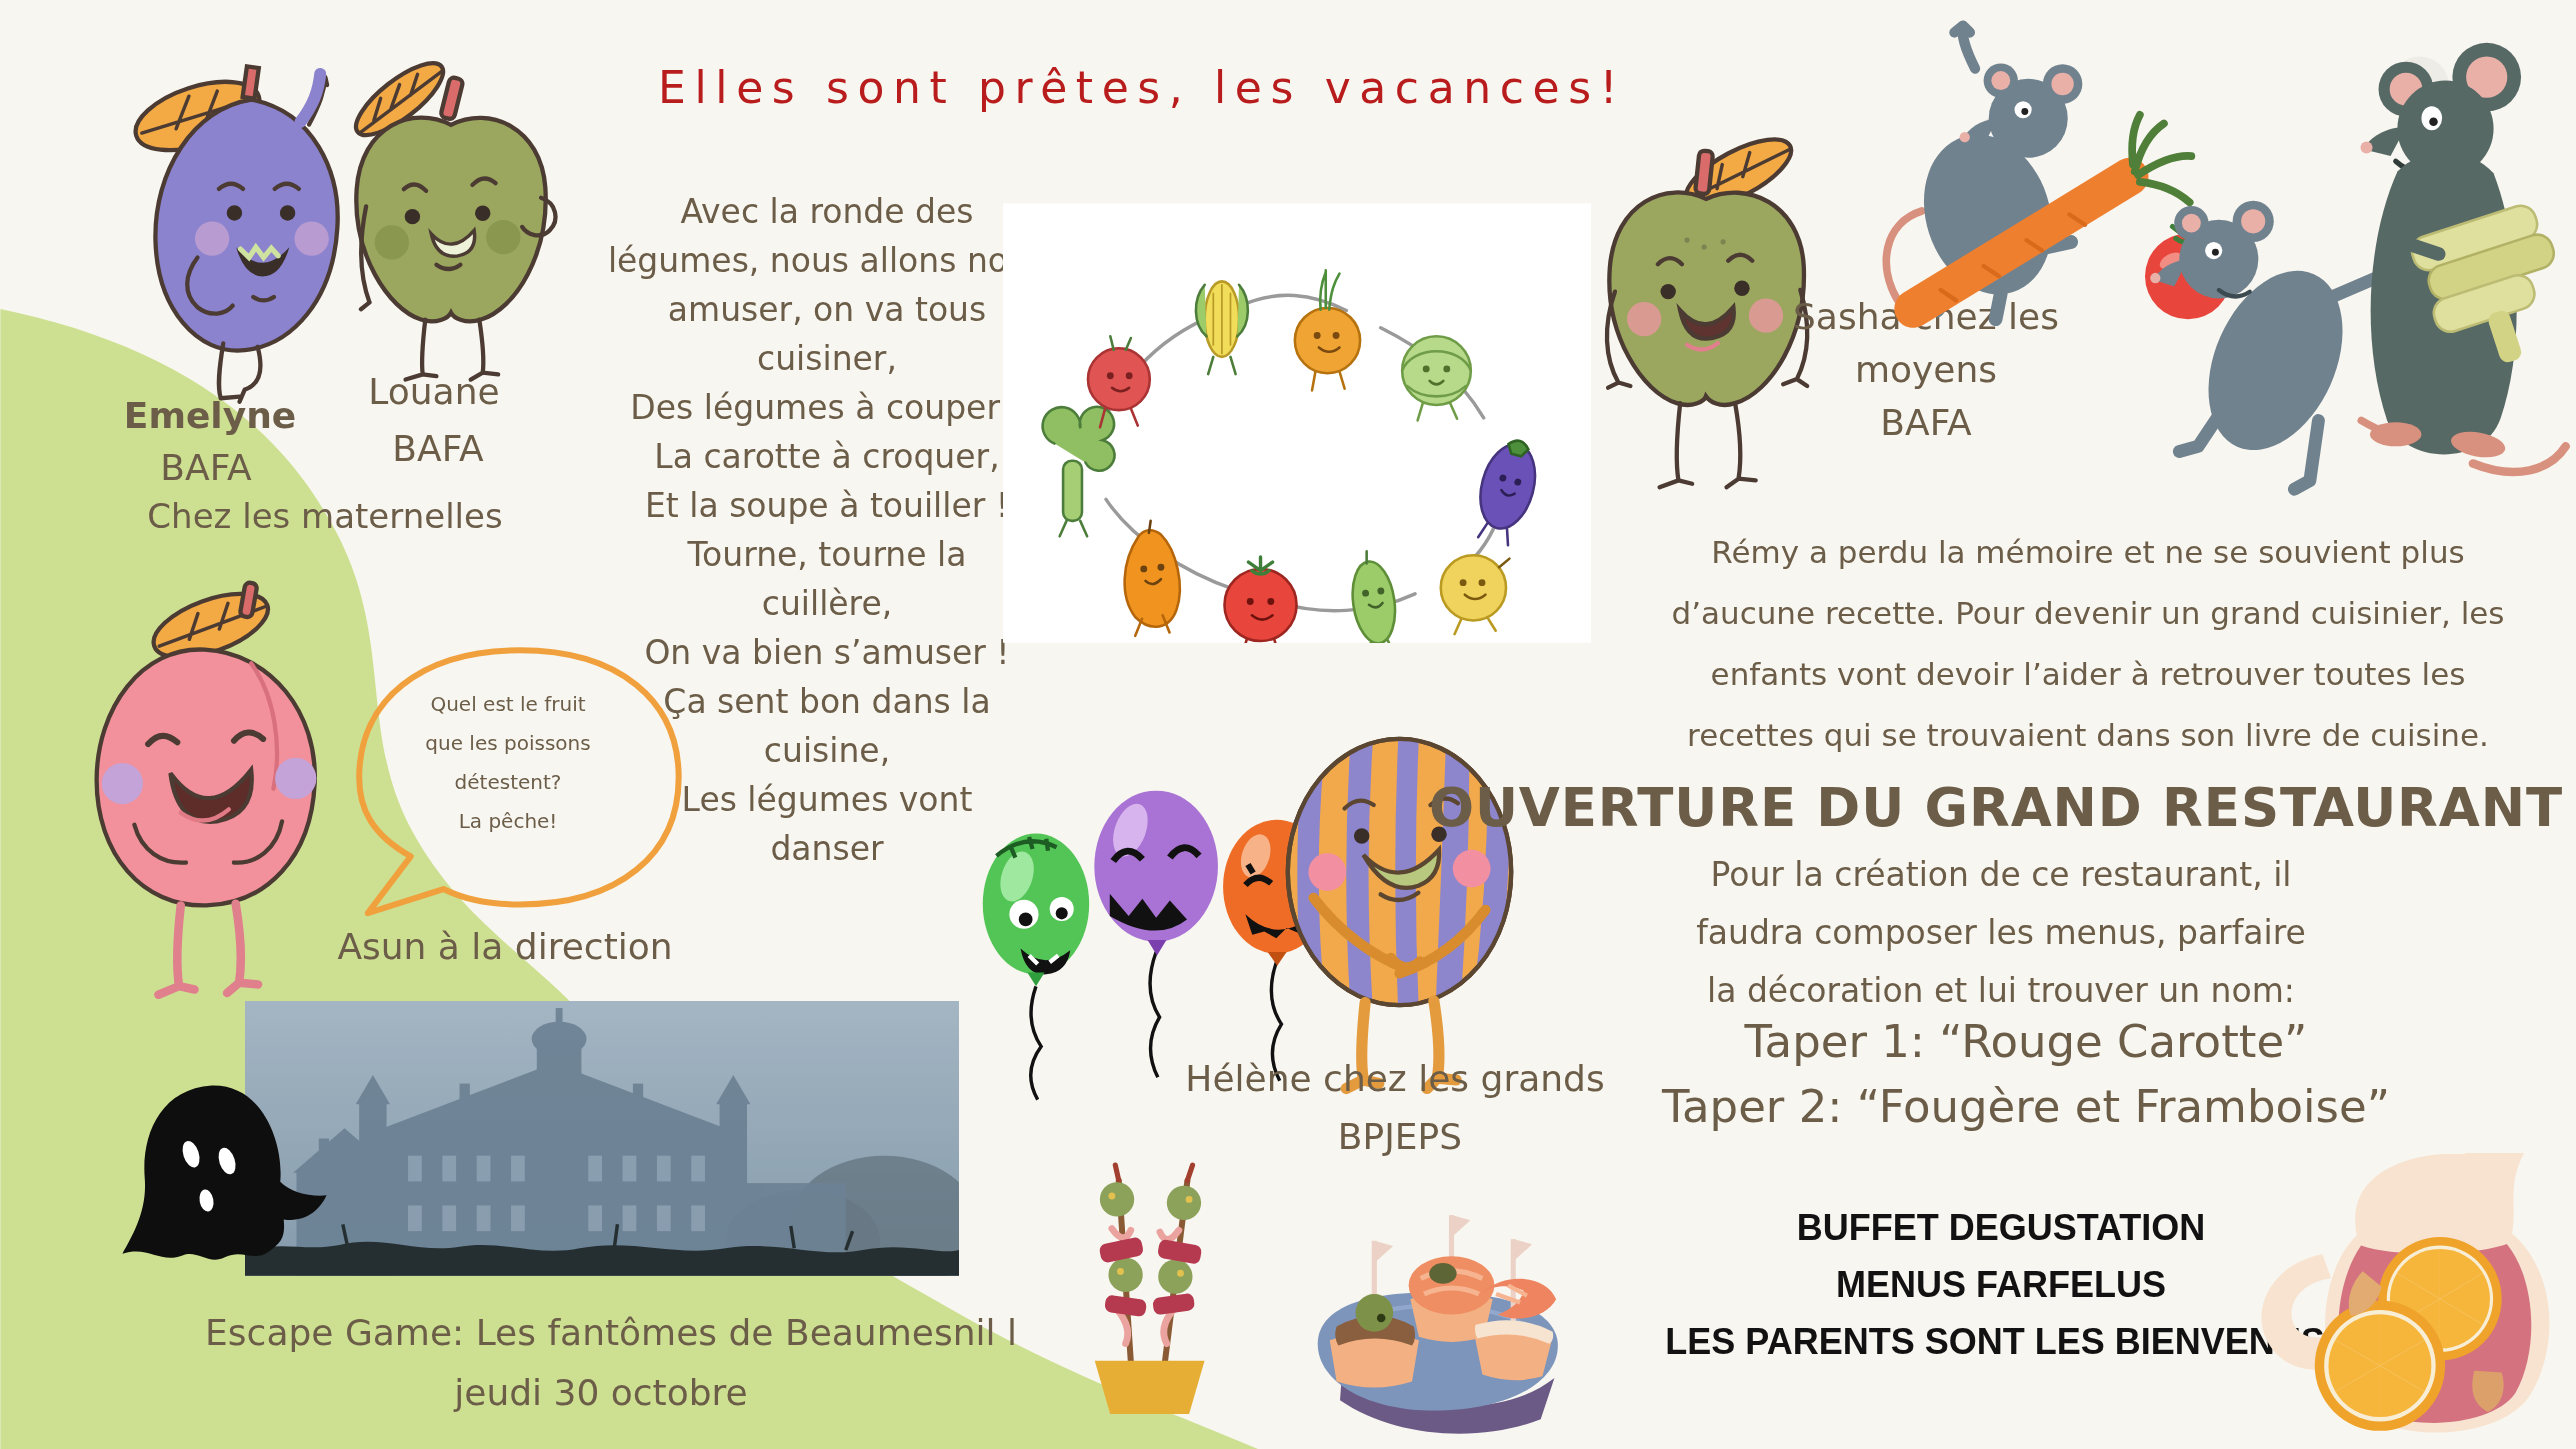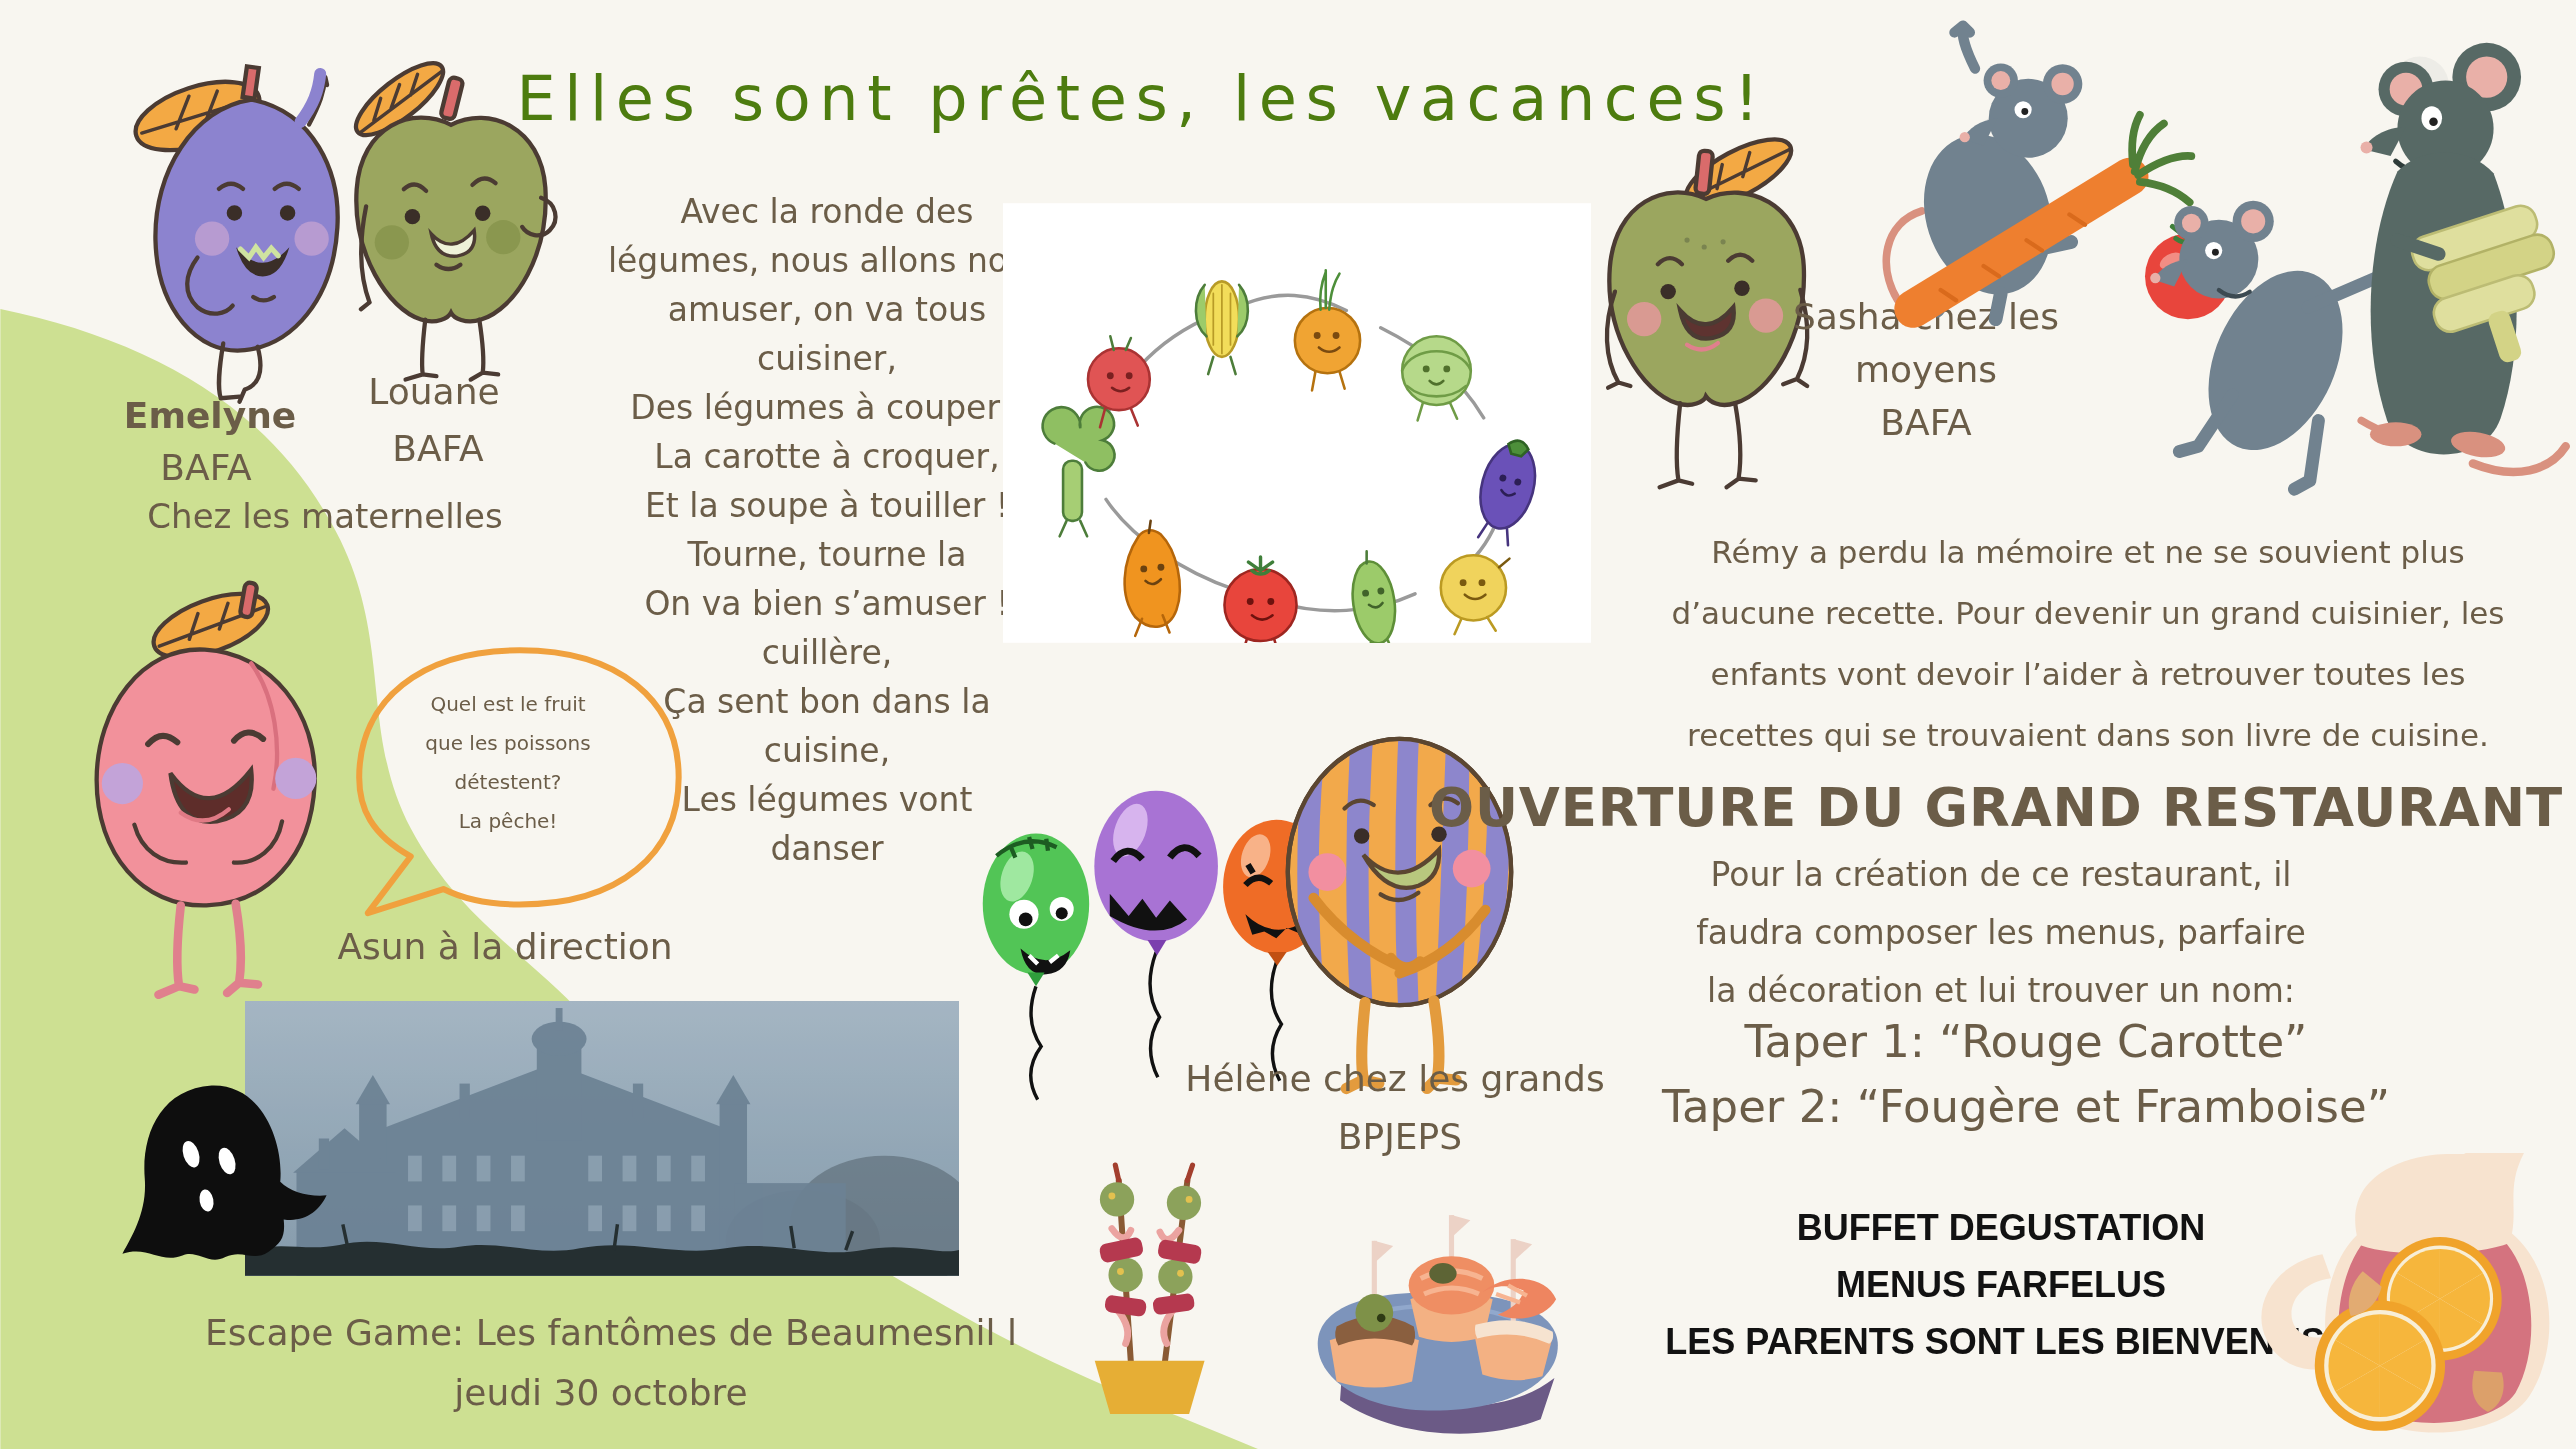--- a/index.html
+++ b/index.html
@@ -62,33 +62,33 @@
       <path d="M168,312 C172,338 174,358 172,374 M172,374 l-14,8 M172,374 l18,2"></path>
     </g>
   </svg>
 
   <div class="t ctr" style="left:210px;top:395px;font-size:36px;font-weight:bold;">Emelyne</div>
   <div class="t ctr" style="left:206px;top:447px;font-size:36px;">BAFA</div>
   <div class="t ctr" style="left:434px;top:371px;font-size:36px;">Louane</div>
   <div class="t ctr" style="left:438px;top:428px;font-size:36px;">BAFA</div>
   <div class="t ctr" style="left:325px;top:496px;font-size:34px;">Chez les maternelles</div>
 
-  <div class="t ctr" style="left:1142px;top:62px;font-size:62px;letter-spacing:8.6px;color:#4d7c0f;">Elles sont prêtes, les vacances!</div>
+  <div class="t ctr" style="left:1142px;top:62px;font-size:44px;letter-spacing:8.6px;color:#b91c1c;">Elles sont prêtes, les vacances!</div>
 
   <div class="t ctr" style="left:827px;top:187px;font-size:33px;line-height:49px;">
     <div>Avec la ronde des</div>
     <div>légumes, nous allons nous</div>
     <div>amuser, on va tous</div>
     <div>cuisiner,</div>
     <div>Des légumes à couper !</div>
     <div>La carotte à croquer,</div>
     <div>Et la soupe à touiller !</div>
     <div>Tourne, tourne la</div>
+    <div>cuillère,</div>
     <div>On va bien s’amuser !</div>
-    <div>cuillère,</div>
     <div>Ça sent bon dans la</div>
     <div>cuisine,</div>
     <div>Les légumes vont</div>
     <div>danser</div>
   </div>
 
   <svg style="left:1003px;top:203px" width="588" height="440" viewBox="0 0 685 512">
     <rect x="0" y="0" width="685" height="512" fill="#ffffff"></rect>
     <g stroke="#555" stroke-width="3" fill="none" stroke-linecap="round">
 

